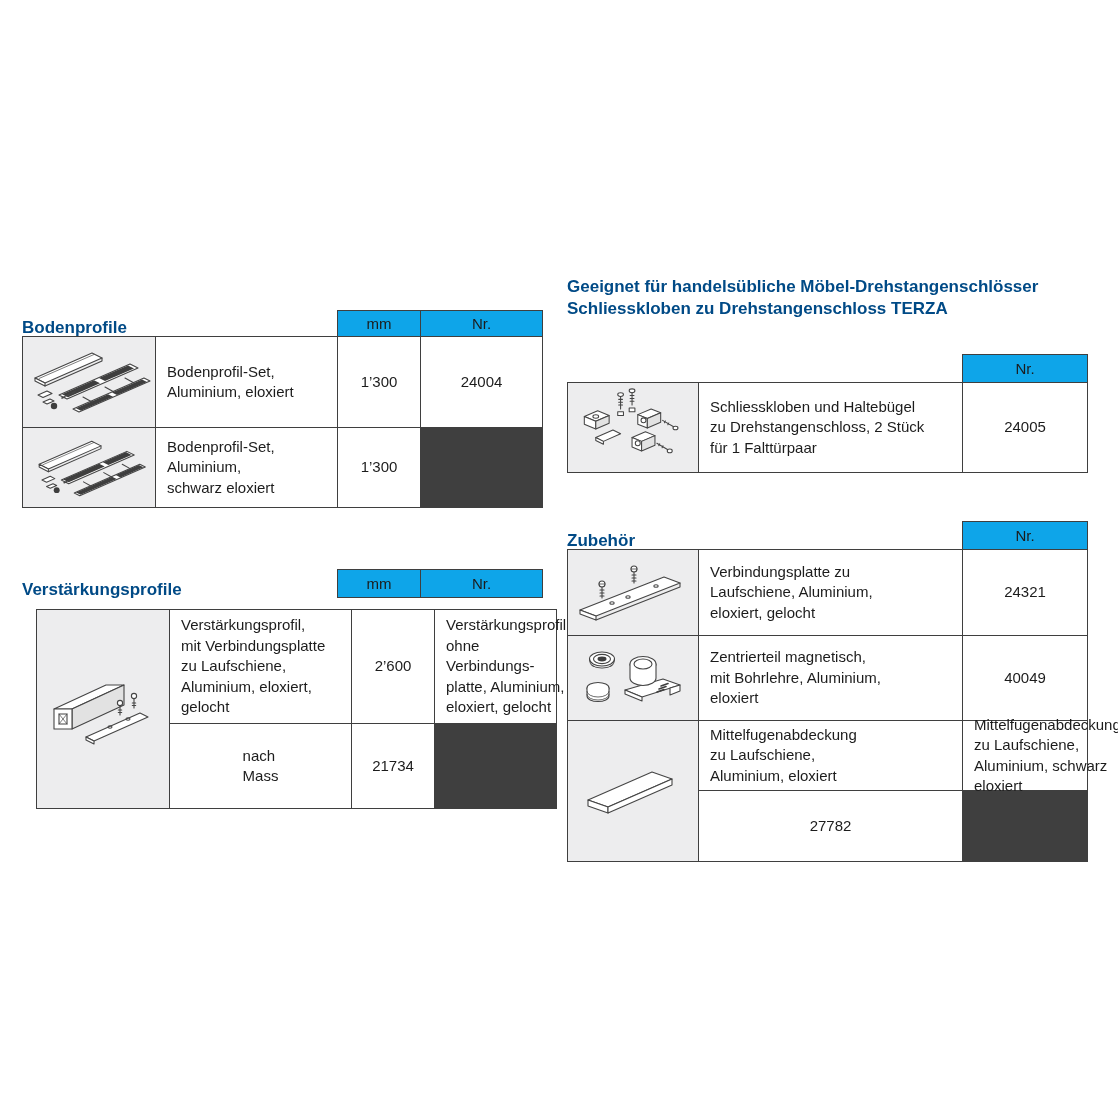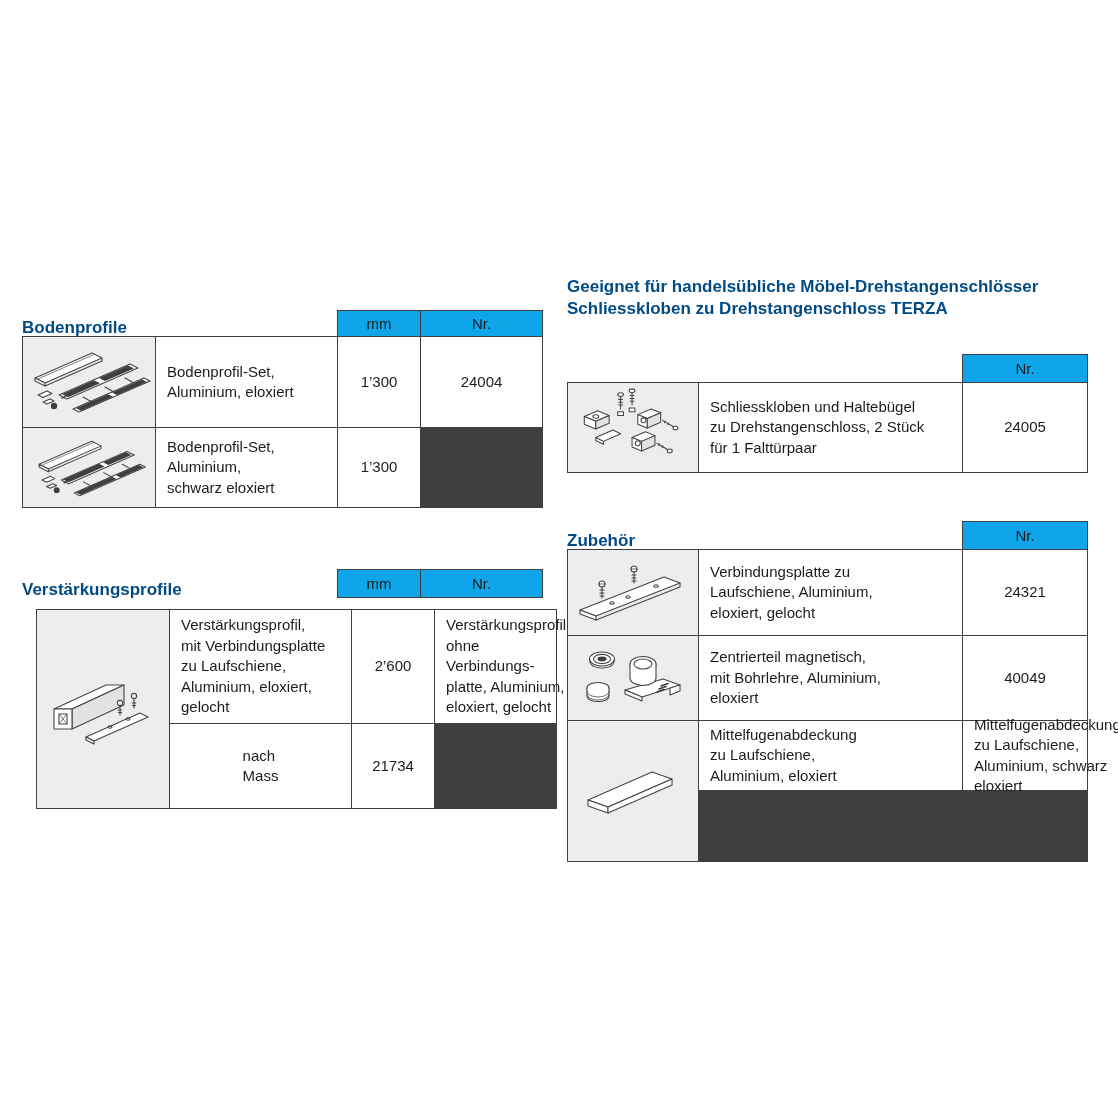--- a/index.html
+++ b/index.html
@@ -239,13 +239,14 @@
         <path class="wh" d="M29 47 L93 19 L93 25 L29 53 Z"></path>
       </g>
     </svg>
   </div>
   <div class="cell desc">Mittelfugenabdeckung
 zu Laufschiene,
 Aluminium, eloxiert</div>
   <div class="cell desc">Mittelfugenabdeckung
 zu Laufschiene,
 Aluminium, schwarz eloxiert</div>
+  <div class="cell num">27782</div>
 </div>
 
 </body></html>

